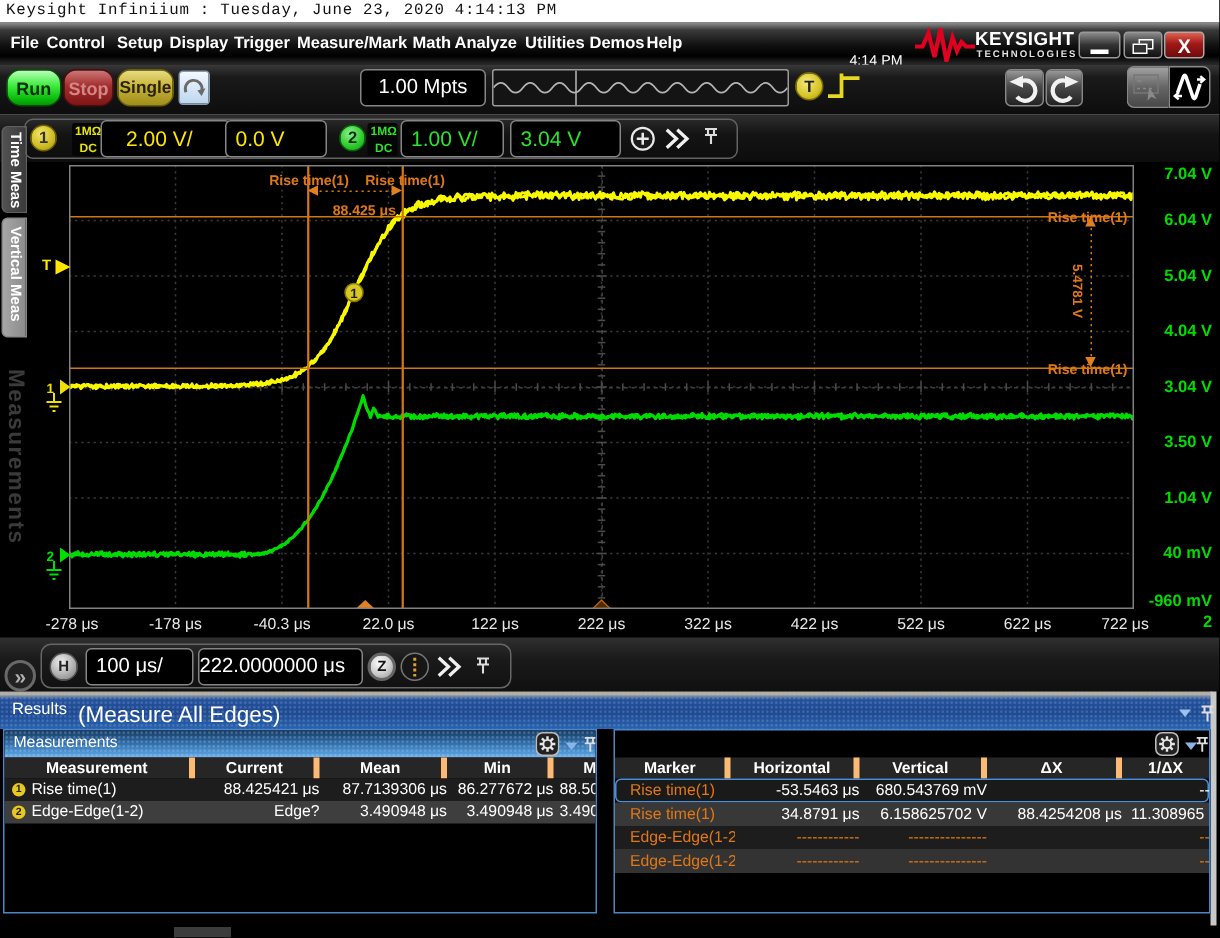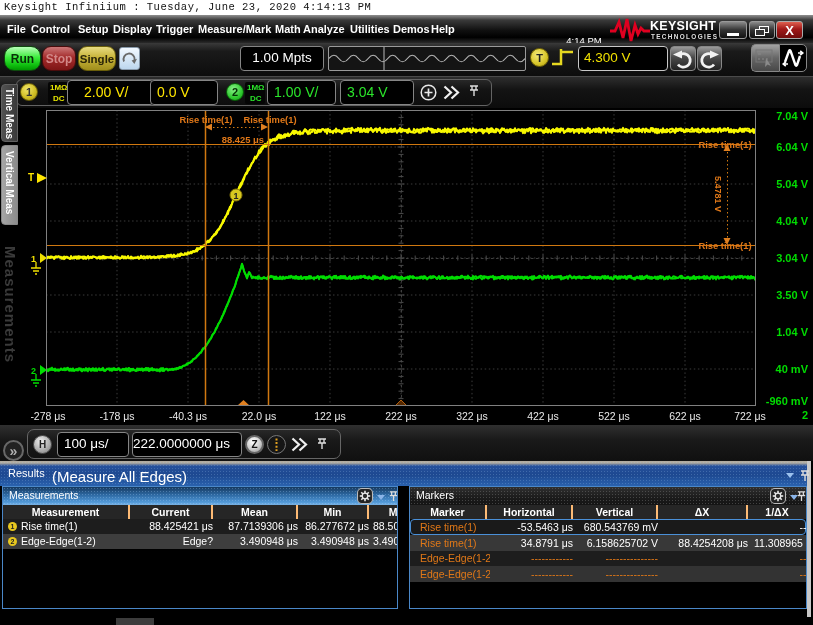--- a/index.html
+++ b/index.html
@@ -1,21 +1,21 @@
 <!DOCTYPE html>
 <html><head><meta charset="utf-8"><style>
 *{margin:0;padding:0;box-sizing:border-box}
 html,body{width:813px;height:625px;background:#000;font-family:"Liberation Sans",sans-serif;overflow:hidden}
 .abs{position:absolute}
 #page{position:relative;width:813px;height:625px;background:#000}
 .fld{position:absolute;background:#000;border:1.5px solid #858585;border-radius:4px;color:#fff}
 .mi{position:absolute;top:23px;color:#fff;font-size:11px;font-weight:700}
 .vlab{position:absolute;right:5px;color:#00dc00;font-size:11px;font-weight:700;text-align:right}
 .tlab{position:absolute;top:410px;color:#e8e8e8;font-size:10.5px;width:64px;text-align:center}
-.hdrc{position:absolute;top:18px;height:14px;color:#fff;font-size:10.5px;font-weight:700;text-align:center;line-height:14px;border-right:2px solid #fdba74}
+.hdrc{position:absolute;top:18px;height:14px;color:#fff;font-size:10.5px;font-weight:700;text-align:center;line-height:14px;border-right:4px solid #fdba74}
 .cell{position:absolute;font-size:10.5px;color:#fff;text-align:right;line-height:15px}
 .mname{color:#e07818}
 </style></head><body>
 <div id="page">
 
 <div class="abs" style="left:0;top:0;width:813px;height:15px;background:#fff">
 <span style="position:absolute;left:4px;top:1px;font-family:'Liberation Mono',monospace;font-size:10.5px;font-weight:400;color:#111;letter-spacing:0.5px">Keysight Infiniium : Tuesday, June 23, 2020 4:14:13 PM</span>
 </div>
 
 <div class="abs" style="left:0;top:15px;width:813px;height:28px;background:linear-gradient(#909090,#3a3a3a 18%,#101010 55%,#000 80%,#2a2a2a)">
@@ -58,21 +58,20 @@
 <div class="fld" style="left:240px;top:46px;width:84px;height:25px;font-size:13.5px;text-align:center;line-height:22px">1.00 Mpts</div>
 <div class="abs" style="left:328px;top:46px;width:198px;height:25px;background:#141414;border:1px solid #9a9a9a;border-radius:2px">
 <svg width="196" height="23" viewBox="0 0 196 23">
 <path d="M0 11.5 q4.9 -6.5 9.8 0 t9.8 0 t9.8 0 t9.8 0 t9.8 0 t9.8 0 t9.8 0 t9.8 0 t9.8 0 t9.8 0 t9.8 0 t9.8 0 t9.8 0 t9.8 0 t9.8 0 t9.8 0 t9.8 0 t9.8 0 t9.8 0 t9.8 0" fill="none" stroke="#b4b4b4" stroke-width="1.2"></path>
 <line x1="55" y1="0" x2="55" y2="23" stroke="#b8b8b8" stroke-width="1"></line>
       </svg></div>
 <div class="abs" style="left:530px;top:48px;width:19px;height:19px;border-radius:50%;background:radial-gradient(circle at 40% 35%,#f5ea7a,#d6c428 60%,#a89410);border:1px solid #776a08;color:#222;font-weight:700;font-size:11px;text-align:center;line-height:18px">T</div>
 <svg class="abs" style="left:551px;top:47px" width="26" height="22" viewBox="0 0 26 22">
       <path d="M1 17 h9 v-12 h12 M10 2 v4" fill="none" stroke="#e6d820" stroke-width="2.5"></path>
     </svg>
-<div class="fld" style="left:578px;top:46px;width:90px;height:25px;border-color:#c8c8c8;color:#f0e000;font-size:13.5px;line-height:22px;padding-left:5px">4.300 V</div>
 <div class="abs" style="left:670px;top:46px;width:26px;height:25px;border-radius:4px;border:1px solid #888;background:linear-gradient(#9a9a9a,#4a4a4a 45%,#222)">
 <svg width="24" height="23" viewBox="0 0 24 23">
         <path d="M9 7.5 A 6.8 6.8 0 1 1 7 17.5" fill="none" stroke="#f2f2f2" stroke-width="2.8"></path>
         <path d="M2 7.5 L11 3.5 L11 11.5 Z" fill="#f2f2f2"></path>
       </svg></div>
 <div class="abs" style="left:697px;top:46px;width:25px;height:25px;border-radius:4px;border:1px solid #888;background:linear-gradient(#9a9a9a,#4a4a4a 45%,#222)">
 <svg width="23" height="23" viewBox="0 0 23 23">
         <path d="M14 7.5 A 6.8 6.8 0 1 0 16 17.5" fill="none" stroke="#f2f2f2" stroke-width="2.8"></path>
         <path d="M21 7.5 L12 3.5 L12 11.5 Z" fill="#f2f2f2"></path>
       </svg></div>
@@ -368,23 +367,20 @@
 <div class="cell" style="left:18px;top:47px;text-align:left">Edge-Edge(1-2)</div>
 <div class="cell" style="left:127px;top:47px;width:83px">Edge?</div>
 <div class="cell" style="left:210px;top:47px;width:85px">3.490948 μs</div>
 <div class="cell" style="left:295px;top:47px;width:71px">3.490948 μs</div>
 <div class="cell" style="left:370px;top:47px;text-align:left">3.4909</div>
 <div class="abs" style="left:5px;top:35px;width:9px;height:9px;border-radius:50%;background:#e8c820;color:#222;font-size:7px;font-weight:700;text-align:center;line-height:9px">1</div>
 <div class="abs" style="left:5px;top:50px;width:9px;height:9px;border-radius:50%;background:#e8c820;color:#222;font-size:7px;font-weight:700;text-align:center;line-height:9px">2</div>
 </div>
 
 <div class="abs" id="pR" style="left:409px;top:486px;width:398px;height:123px;border:1px solid #4a87c8;background:#000;overflow:hidden">
-<div class="abs" style="left:0;top:0;width:396px;height:18px;background-image:radial-gradient(circle,rgba(120,120,120,0.45) 0.7px,transparent 1px),linear-gradient(#2f2f2f,#1b1b1b 60%,#141414);background-size:3px 3px,100% 100%">
-<span style="position:absolute;left:6px;top:2px;color:#fff;font-size:10.5px">Markers</span>
-</div>
 <svg class="abs" style="left:360px;top:1px" width="16" height="16" viewBox="0 0 15 15">
         <rect x="0.5" y="0.5" width="14" height="14" rx="4" fill="#222" stroke="#bbb" stroke-width="1"></rect>
         <g stroke="#e8e8e8" stroke-width="1.5">
           <line x1="7.5" y1="2.6" x2="7.5" y2="12.4"></line>
           <line x1="2.6" y1="7.5" x2="12.4" y2="7.5"></line>
           <line x1="4" y1="4" x2="11" y2="11"></line>
           <line x1="11" y1="4" x2="4" y2="11"></line>
         </g>
         <circle cx="7.5" cy="7.5" r="2.6" fill="#2a2a2a" stroke="#e8e8e8" stroke-width="1.2"></circle>
       </svg>

